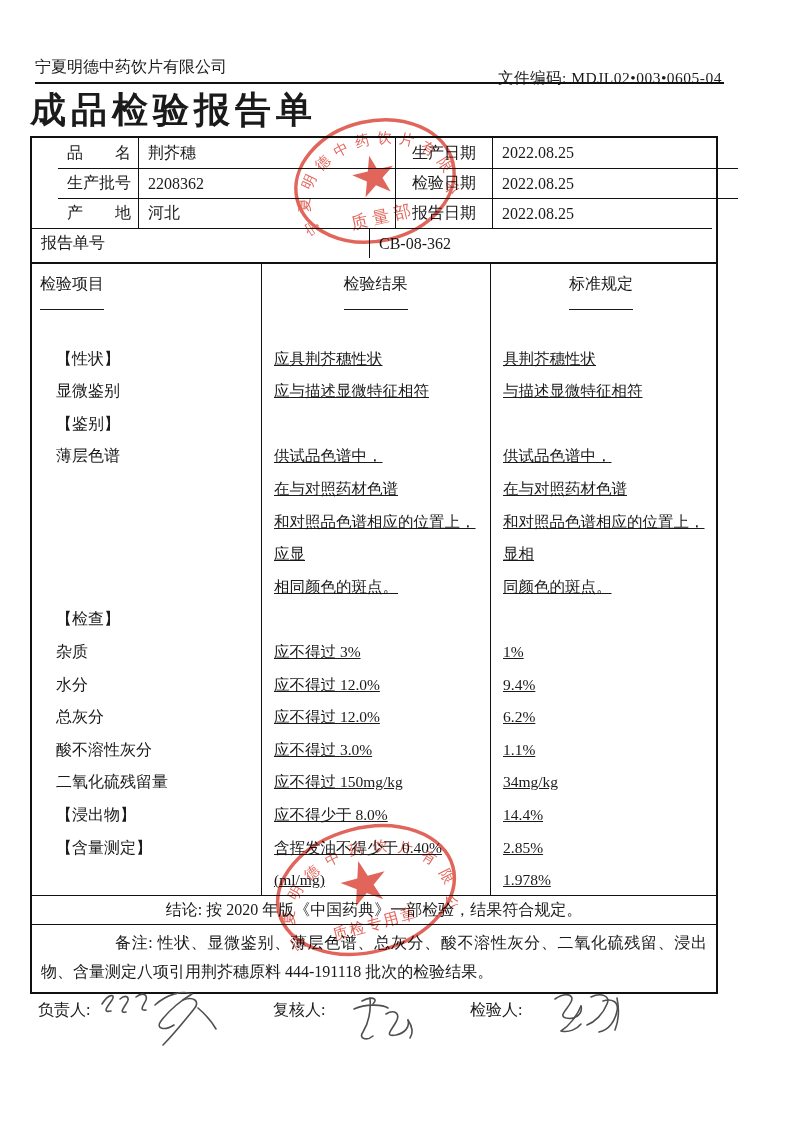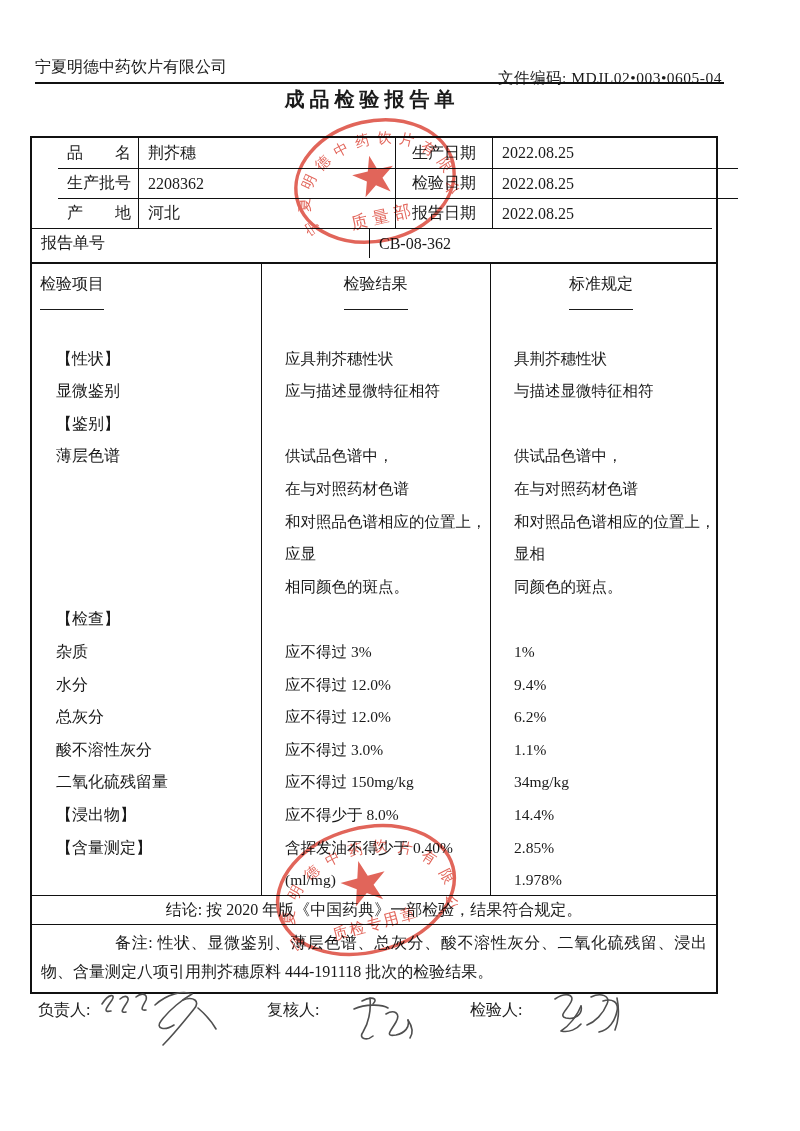--- a/index.html
+++ b/index.html
@@ -6,54 +6,54 @@
   body{
     width:800px;height:1131px;background:#ffffff;position:relative;
     font-family:"Liberation Serif","DejaVu Serif",serif;color:#1a1a1a;
     overflow:hidden;
   }
   .abs{position:absolute;}
   
   .hdr-left{left:35px;top:57px;font-size:16px;}
   .hdr-right{right:78px;top:68px;font-size:15.5px;letter-spacing:.5px;}
   .hdr-rule{left:35px;top:82px;width:689px;border-top:2px solid #111;}
-  .doc-title{left:30px;top:86px;width:684px;text-align:center;
-    font-size:20px;font-weight:bold;letter-spacing:5px;}
+  .doc-title{left:30px;top:86px;width:684px;text-align:left;
+    font-size:36px;font-weight:bold;letter-spacing:5px;}
   
   .info{left:30px;top:136px;width:684px;height:124px;border:2px solid #111;
     display:grid;grid-template-rows:30px 30px 30px 30px;box-sizing:content-box;}
   .row4{display:grid;grid-template-columns:80px 257px 97px 246px;margin-left:26px;}
   .row2{display:grid;grid-template-columns:337px 343px;}
   .cell{display:flex;align-items:center;padding-left:9px;font-size:16px;box-sizing:border-box;}
   .bl{border-left:1px solid #111;}
   .bt{border-top:1px solid #111;}
   .cc{justify-content:center;padding-left:0;}
   
   .main{left:30px;top:262px;width:684px;height:728px;border:2px solid #111;box-sizing:content-box;}
   .items{position:relative;height:631px;padding-top:4px;box-sizing:border-box;overflow:hidden;}
   .vline{position:absolute;top:0;bottom:0;width:1px;background:#111;}
   .v1{left:229px;}.v2{left:458px;}
   .irow{display:grid;grid-template-columns:229px 229px 222px;line-height:32.6px;}
   .icell{font-size:15.5px;white-space:pre-line;word-break:keep-all;box-sizing:border-box;}
   .icol1{padding-left:24px;font-size:16px;}
-  .icol2,.icol3{padding-left:24px;}
+  .icol2,.icol3{padding-left:13px;text-decoration:underline;}
   .hrow{display:grid;grid-template-columns:229px 229px 222px;line-height:32.6px;}
   .hc{font-size:16px;}
   .hc1{padding-left:8px;}
   .hc2,.hc3{text-align:center;}
   .u{display:inline-block;border-bottom:1px solid #1a1a1a;padding-bottom:14px;line-height:22px;}
   .spacer{height:32.6px;}
   .concl{border-top:1px solid #111;height:28px;line-height:28px;
     text-align:center;font-size:16px;}
   .remark{border-top:1px solid #111;height:63px;box-sizing:border-box;
     padding:4px 9px 0 9px;font-size:16px;line-height:28.5px;
     text-align:justify;text-indent:74px;}
   
   .sig-label{top:1000px;font-size:16px;}
-  .sl1{left:38px;}.sl2{left:267px;}.sl3{left:470px;}
+  .sl1{left:38px;}.sl2{left:273px;}.sl3{left:470px;}
   .sig-svg{position:absolute;}
   .sig-svg path{fill:none;stroke:#4f4f4f;stroke-width:1.6;
     stroke-linecap:round;stroke-linejoin:round;}
   
   .stamp{position:absolute;mix-blend-mode:multiply;opacity:.84;color:#dc473a;}
   .stamp .ring{fill:none;stroke:currentColor;stroke-width:3.5;}
   .stamp .star{fill:currentColor;}
   .stamp text{fill:currentColor;font-family:"Liberation Serif","DejaVu Serif",serif;}
 </style>
 </head>

